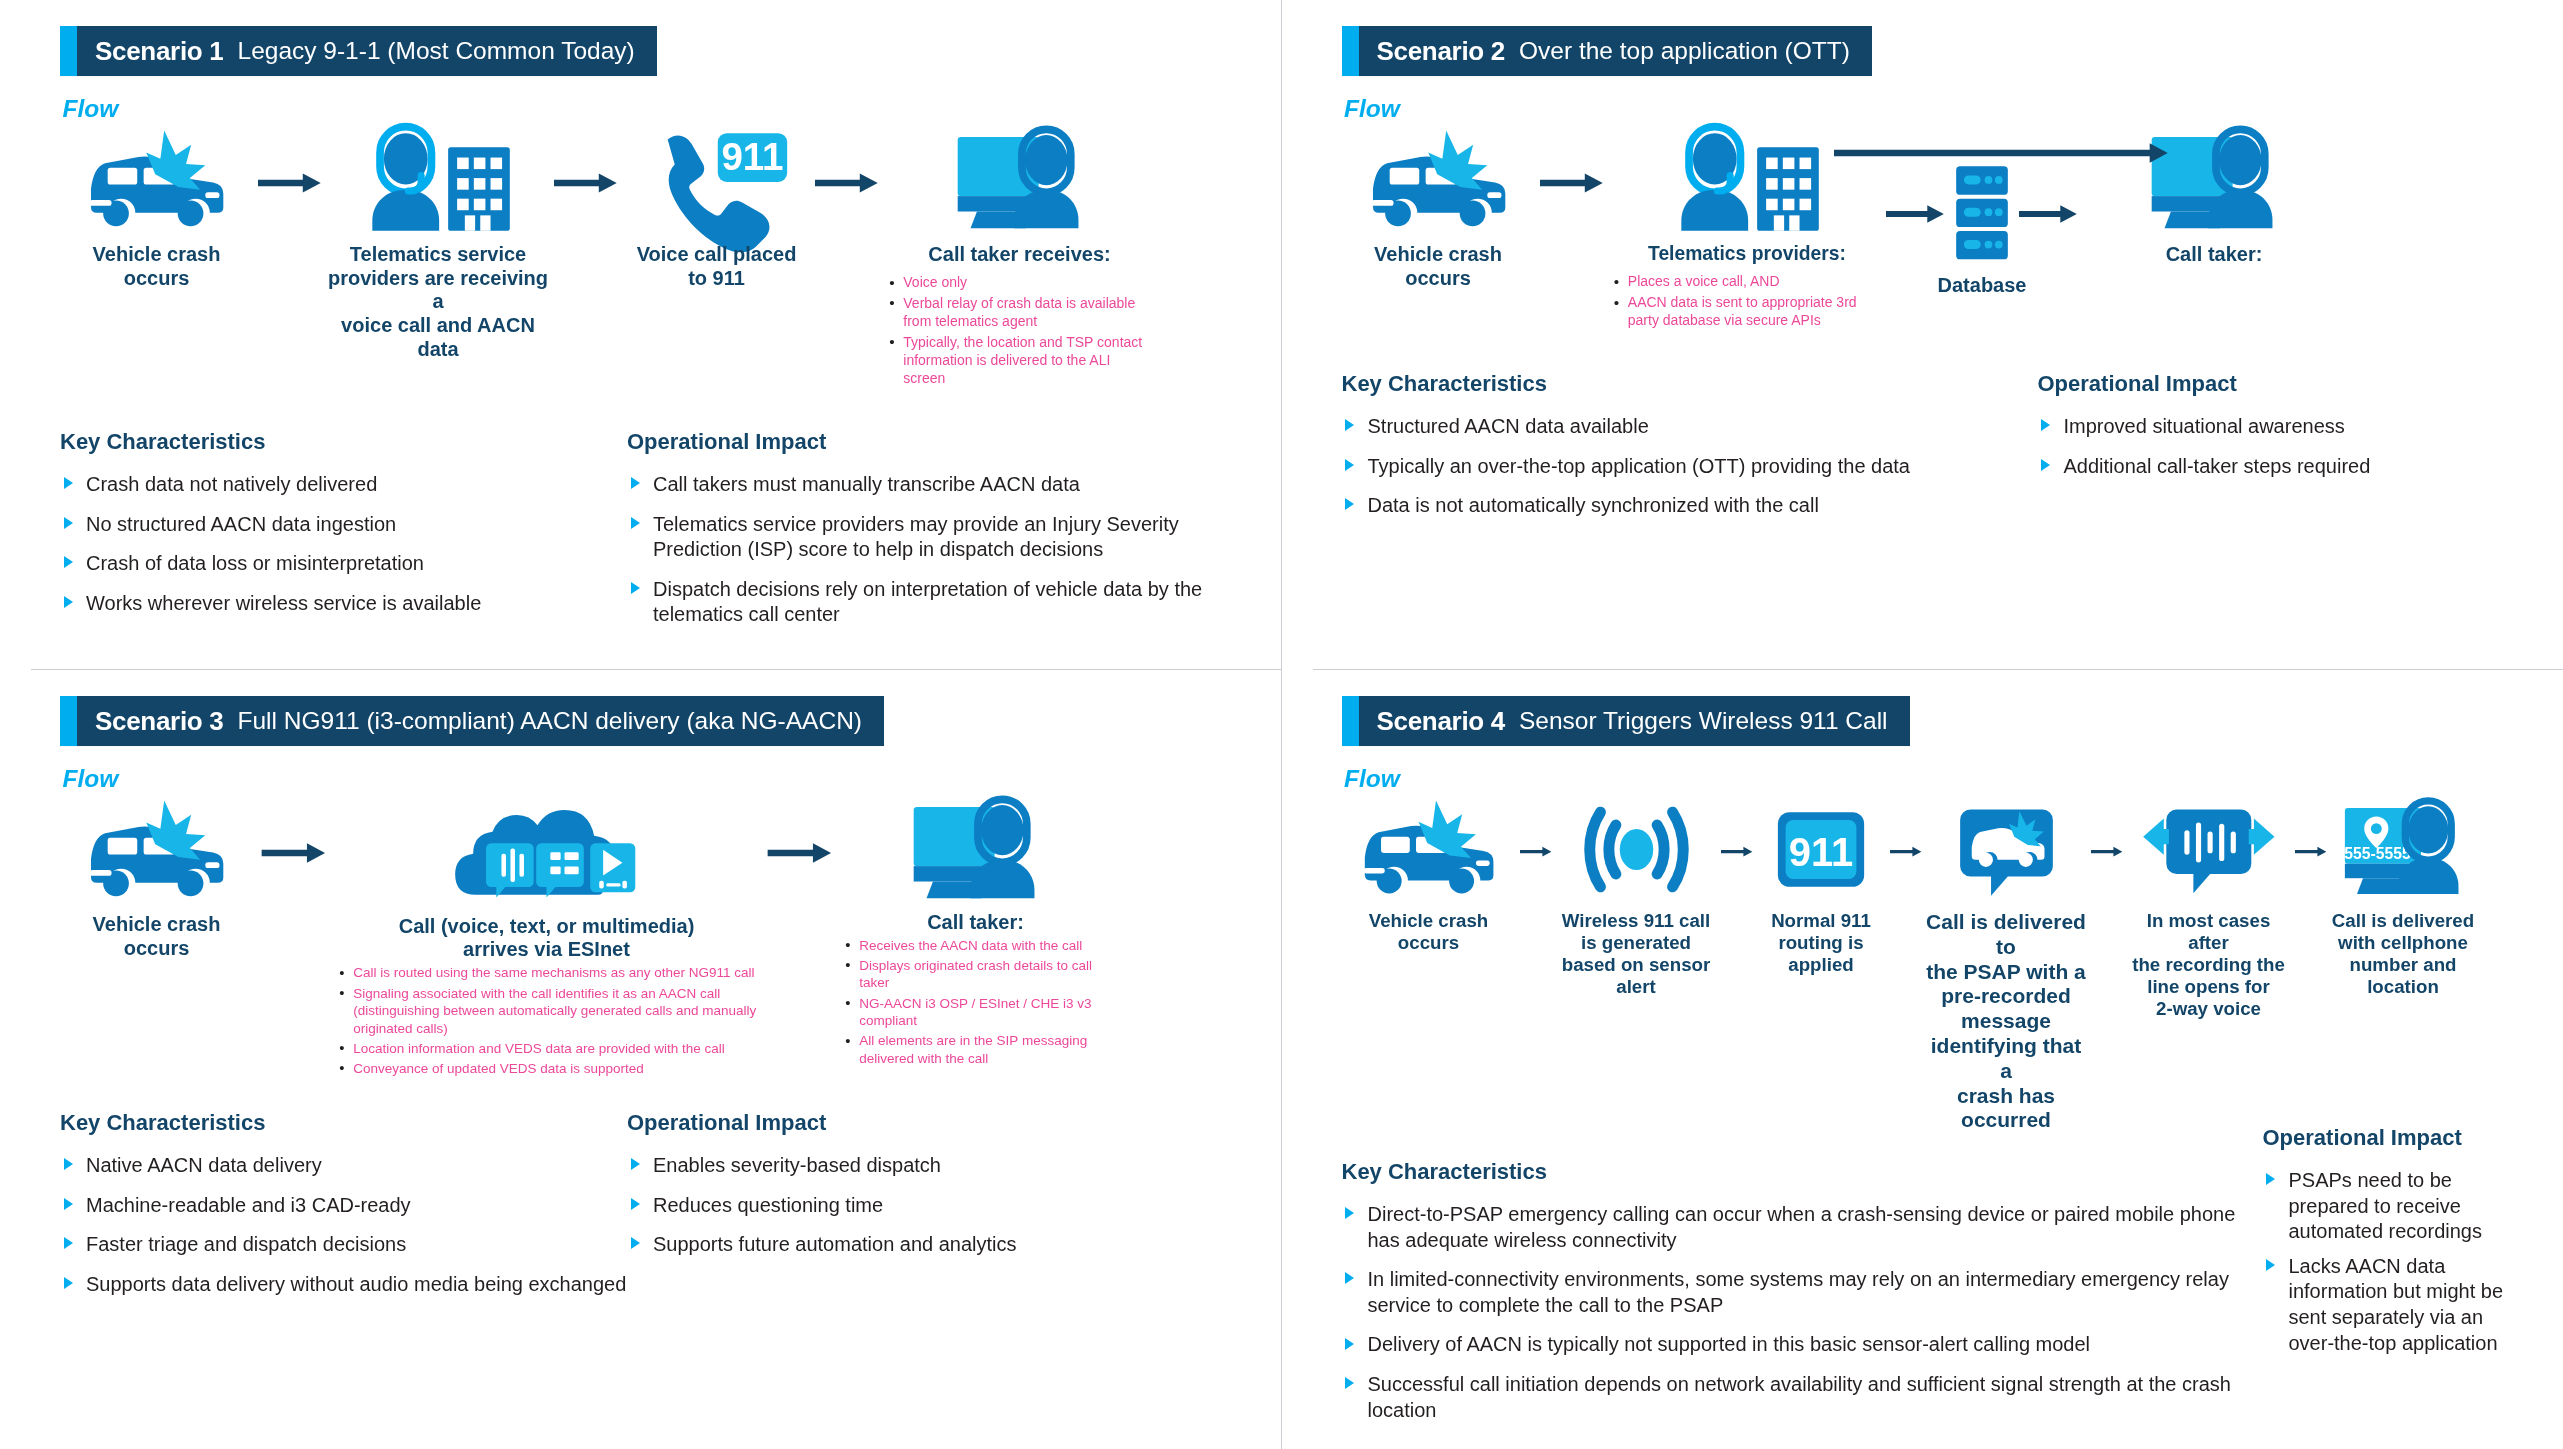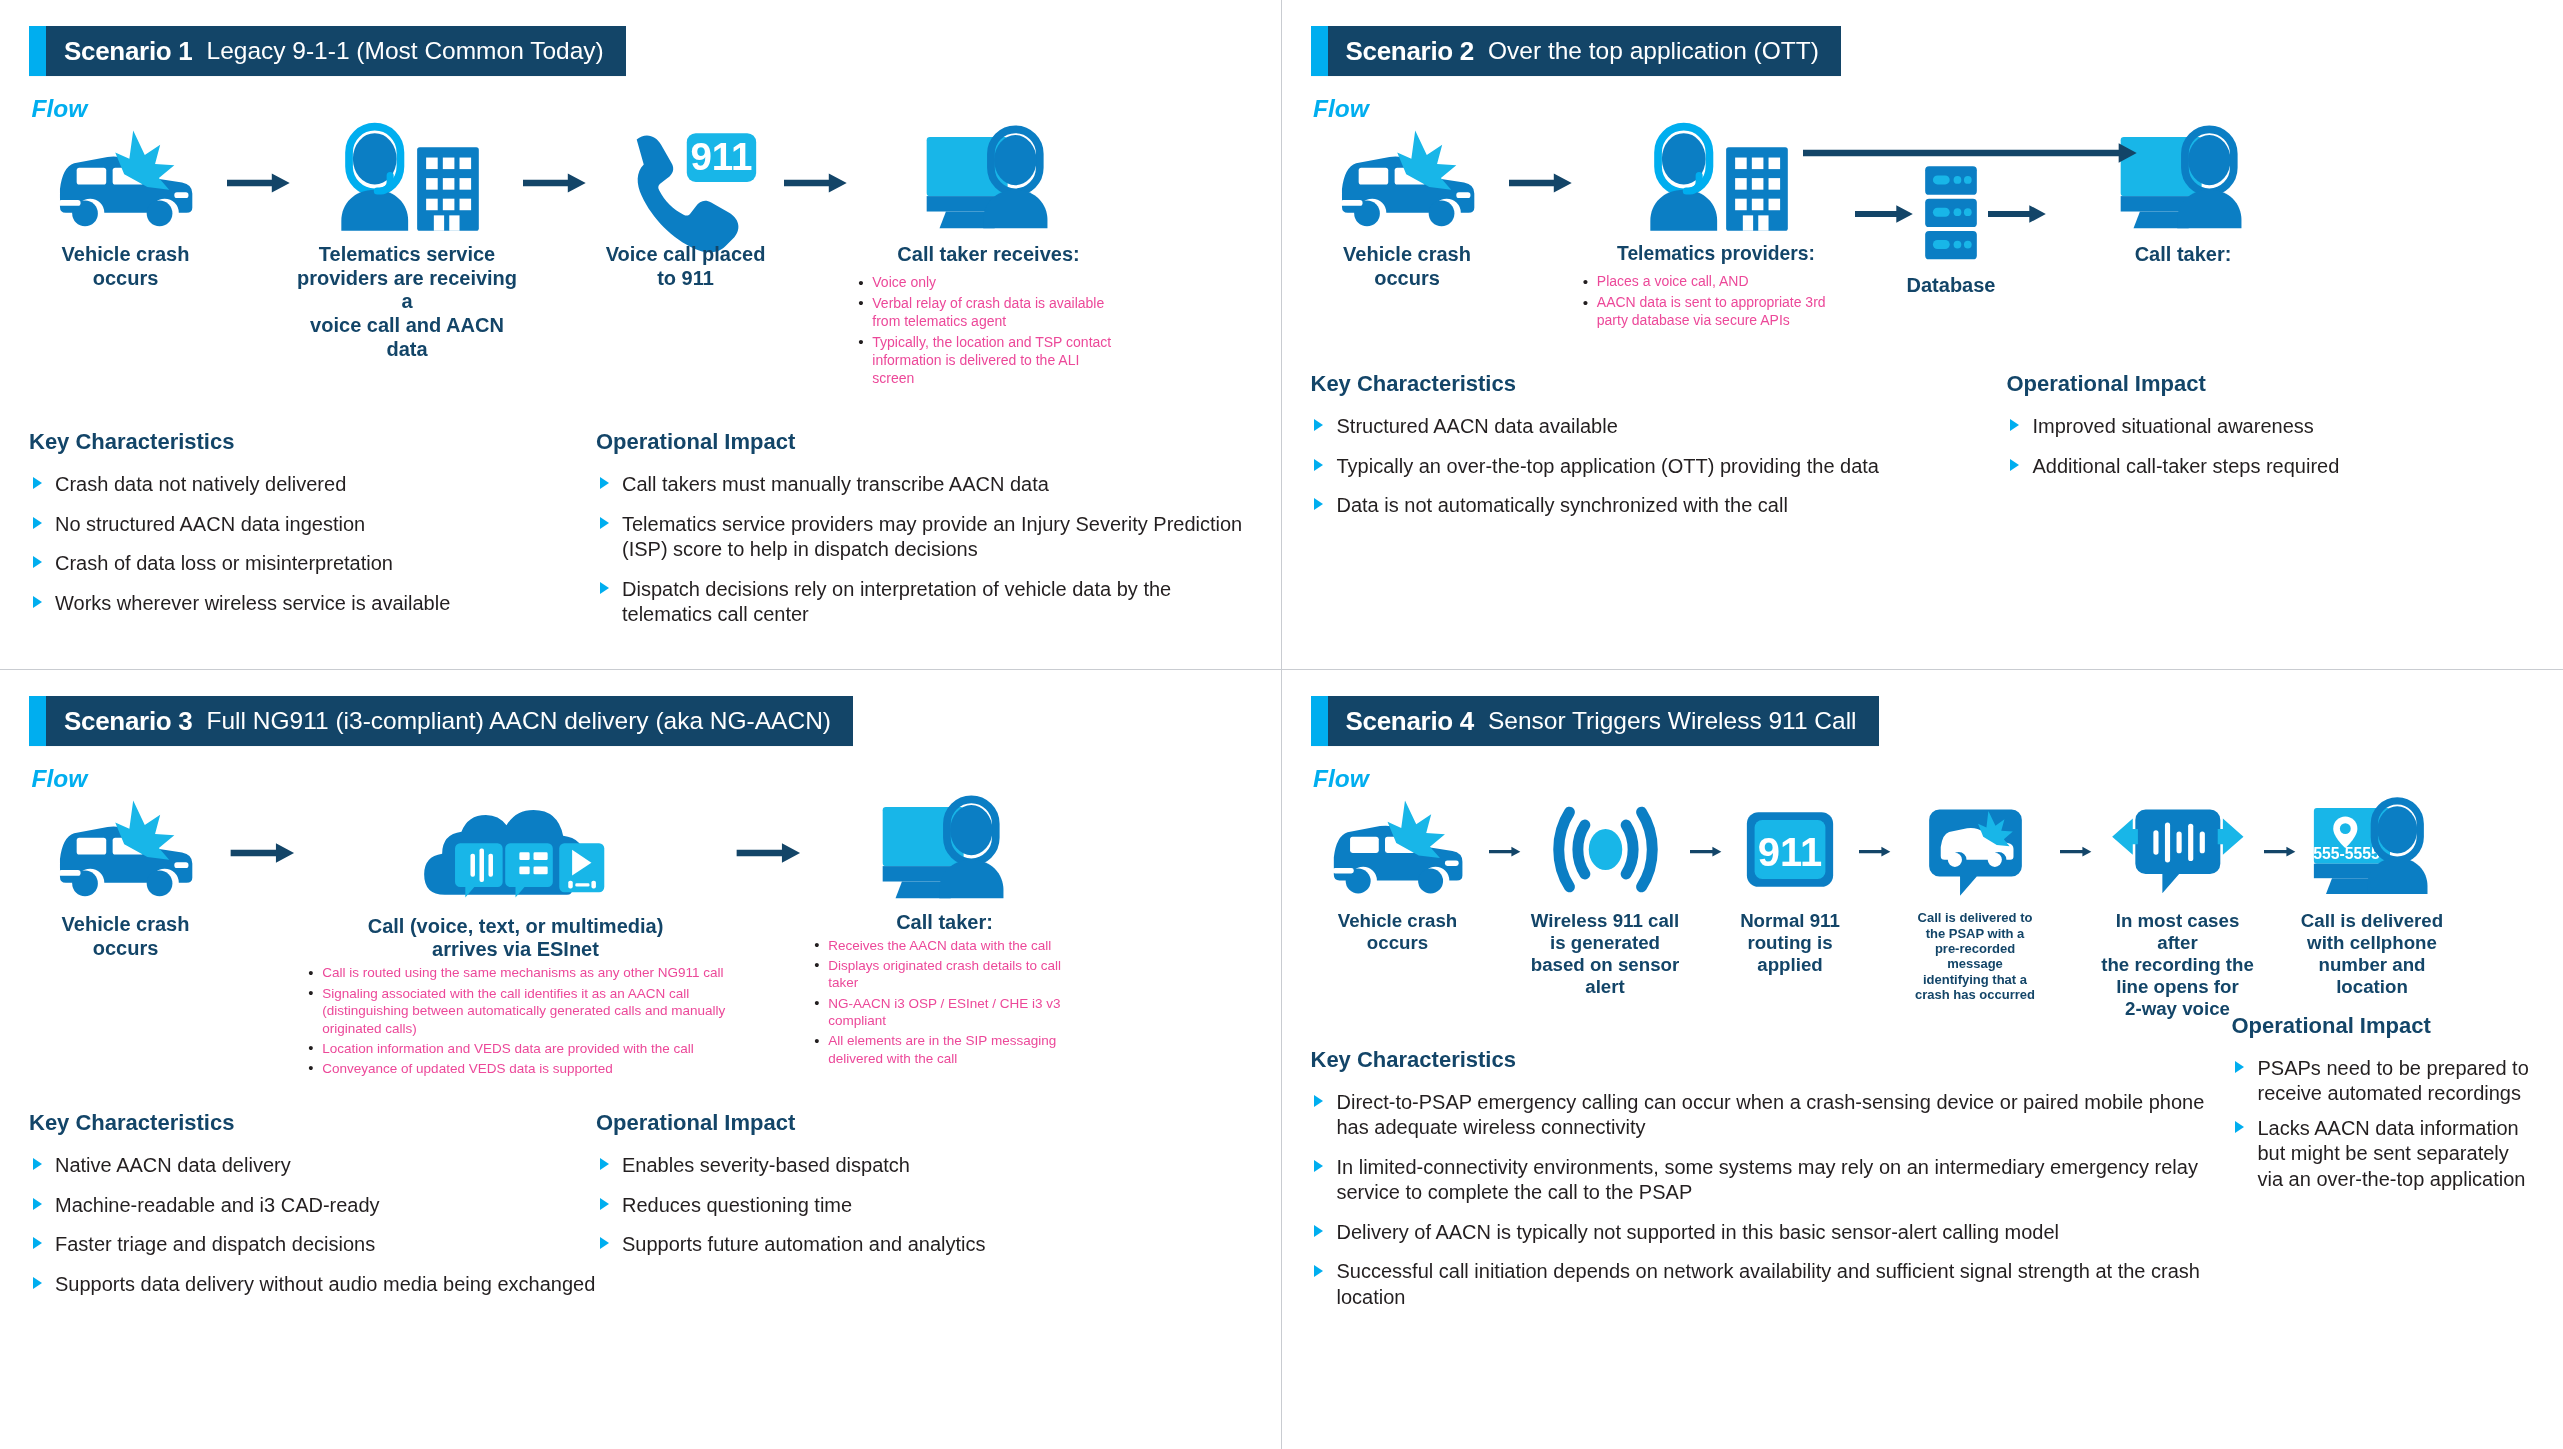--- a/index.html
+++ b/index.html
@@ -3,21 +3,21 @@
 <meta charset="utf-8">
 <style>
   * { box-sizing: border-box; margin:0; padding:0; }
   html,body { width:2563px; height:1450px; background:#ffffff;
     font-family:"Liberation Sans", sans-serif; }
   .page { position:relative; width:2563px; height:1450px; background:#fff; }
 
   
   .grid { display:grid; grid-template-columns: 1fr 1fr; grid-template-rows: 670px 1fr;
           width:100%; height:100%; }
-  .quad { position:relative; padding:26px 29px 10px 29px; }
+  .quad { position:relative; padding:26px 29px 10px 29px;margin-left:31px; }
   .quad.q1 { border-right:1.9px solid #c9ccd1; border-bottom:1.9px solid #c9ccd1; }
   .quad.q2 { border-bottom:1.9px solid #c9ccd1; }
   .quad.q3 { border-right:1.9px solid #c9ccd1; }
 
   
   .sc-head { display:inline-flex; align-items:stretch; height:50px;
              box-shadow:0 0.6px 0 rgba(0,0,0,0.05); }
   .sc-accent { width:17px; background:#00aeef; flex:none; }
   .sc-bar { background:#134568; display:flex; align-items:center; gap:14px;
             padding:0 22px 0 18px; }
@@ -528,21 +528,21 @@
           <svg width="103" height="103" viewBox="0 0 160 160">
             <path d="M24 18h112a16 16 0 0 1 16 16v72a16 16 0 0 1-16 16H82l-26 30v-30H24a16 16 0 0 1-16-16V34a16 16 0 0 1 16-16z" fill="#0b7ec4"></path>
             <g fill="#fff">
               <path d="M26 76q3-20 13-23l28-6q15-2 25 6l18 13 20 4q9 2 9 9v12q0 5-5 5h-6a12 12 0 1 0-24 0h-38a12 12 0 1 0-24 0h-10q-6 0-6-6z"></path>
               <circle cx="48" cy="96" r="11"></circle>
                   <circle cx="110" cy="96" r="11"></circle>
             </g>
             <path d="M92 60l-8-20 13 6 3-26 11 23 14-10-5 18 18 1-14 12 9 11-20-2z" fill="#18b6e8"></path>
           </svg>
         </div>
-        <div class="cap" style="font-size:13px;margin-top:9px;">Call is delivered to<br>the PSAP with a<br>pre-recorded<br>message<br>identifying that a<br>crash has occurred</div>
+        <div class="cap" style="font-size:21px;margin-top:9px;">Call is delivered to<br>the PSAP with a<br>pre-recorded<br>message<br>identifying that a<br>crash has occurred</div>
       </div>
 
       <div class="arrow" style="width:40px;height:106px;">
         <svg width="32" height="19.3" viewBox="0 0 100 34">
               <path d="M0 12h70V2l28 15-28 15V22H0z" fill="#134568"></path>
             </svg>
       </div>
 
       <div class="step" style="width:164px;">
         <div>

